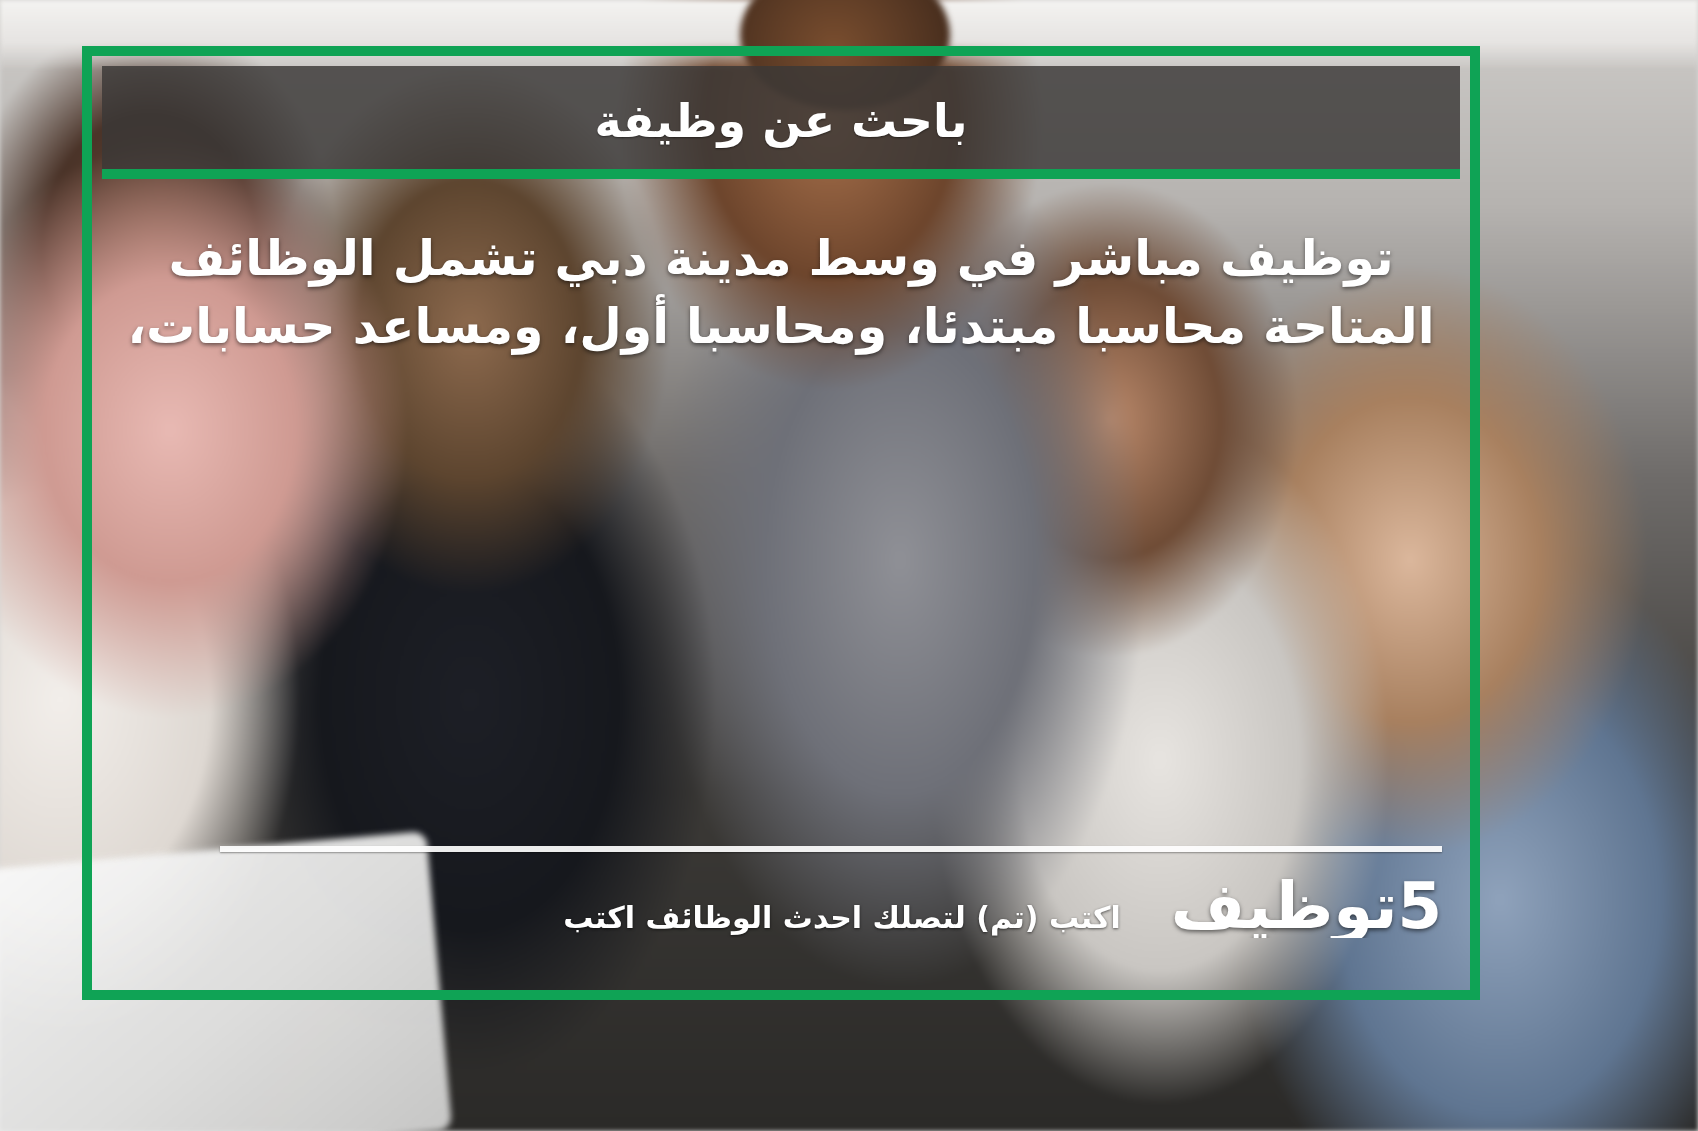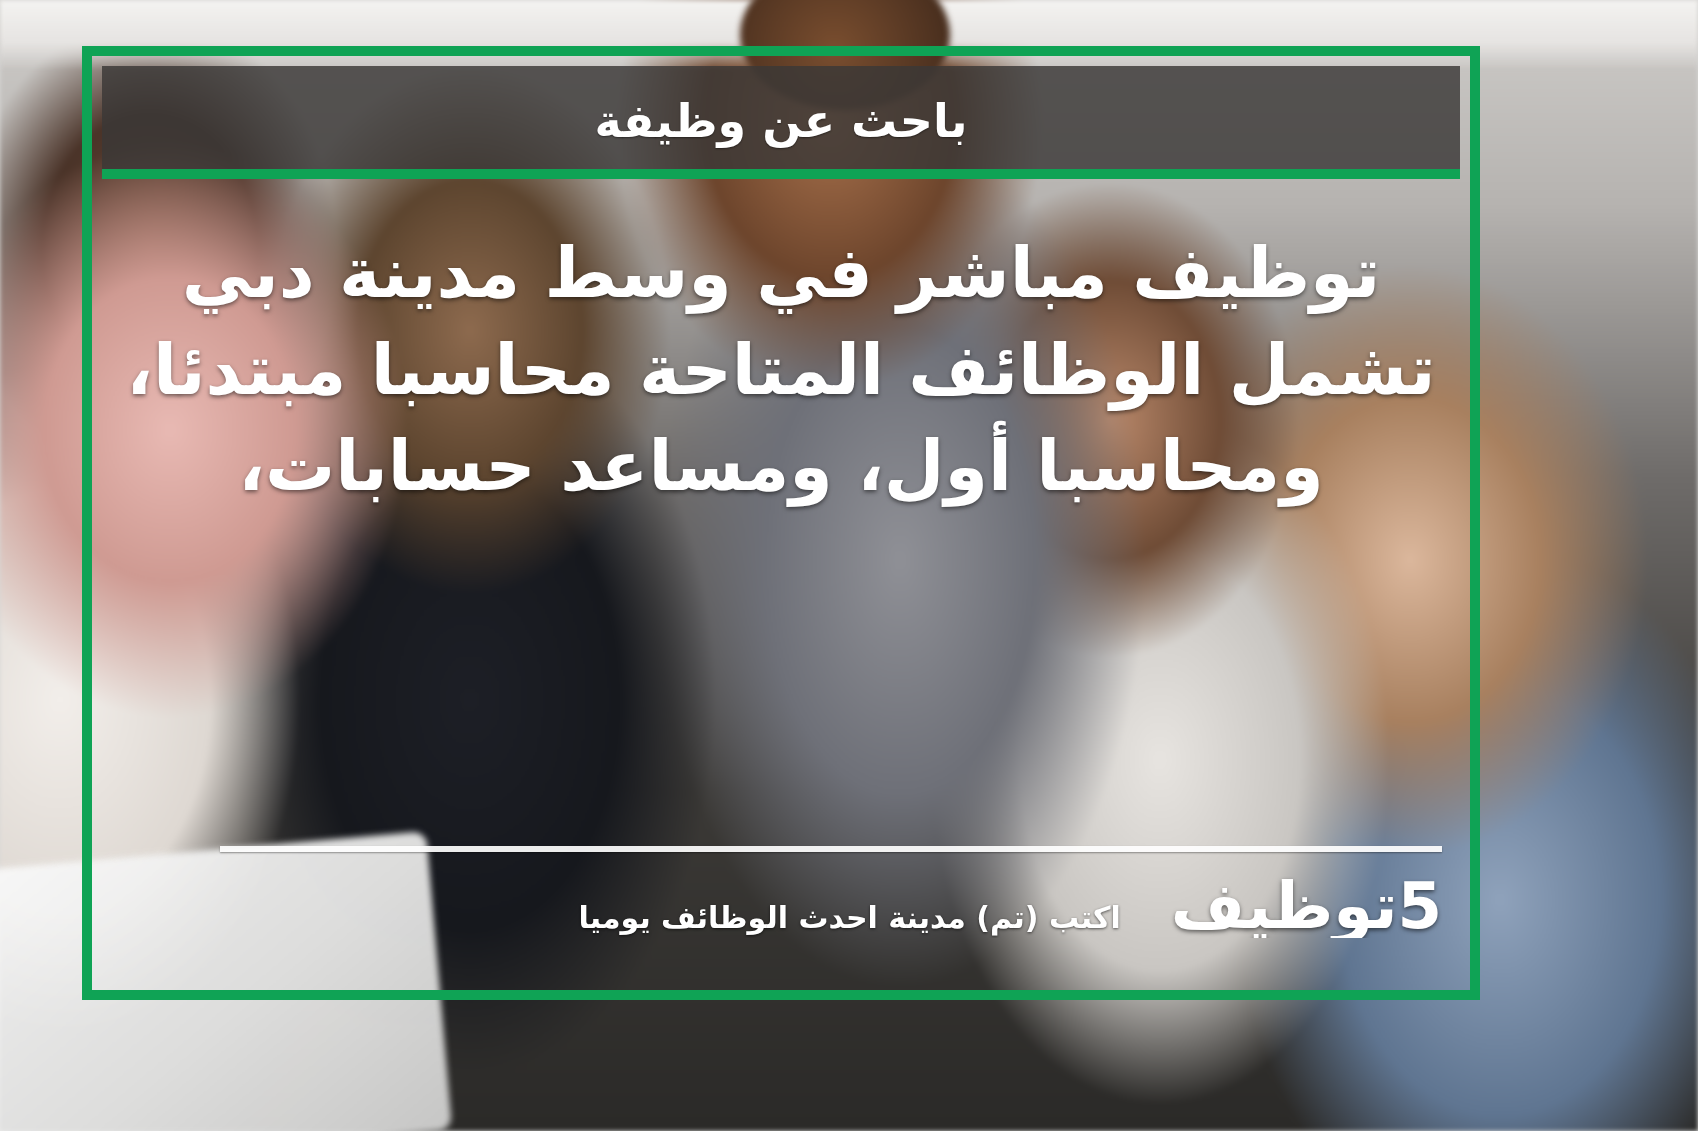--- a/index.html
+++ b/index.html
@@ -136,21 +136,21 @@
   }
 
   .headline {
     position: absolute;
     left: 18px;
     right: 18px;
     top: 46px;
     direction: rtl;
     text-align: center;
     color: #ffffff;
-    font-size: 70px;
+    font-size: 49px;
     font-weight: 700;
     line-height: 1.38;
     letter-spacing: 0;
     text-shadow: 0 2px 4px rgba(0,0,0,0.5);
     max-height: 700px;
     overflow: hidden;
   }
 
   
   .footer {
@@ -210,19 +210,19 @@
 
     <div class="card-divider"></div>
 
     <div class="card-body">
       <div class="headline">توظيف مباشر في وسط مدينة دبي  تشمل الوظائف المتاحة محاسبا مبتدئا، ومحاسبا أول، ومساعد حسابات،</div>
 
       <div class="footer">
         <div class="footer-rule"></div>
         <div class="footer-row">
           <span class="footer-brand">5توظيف</span>
-          <span class="footer-note">اكتب (تم) مدينة احدث الوظائف يوميا</span>
+          <span class="footer-note">اكتب (تم) لتصلك احدث الوظائف اكتب</span>
         </div>
       </div>
     </div>
 
   </div>
 </div>
 
 </body></html>

